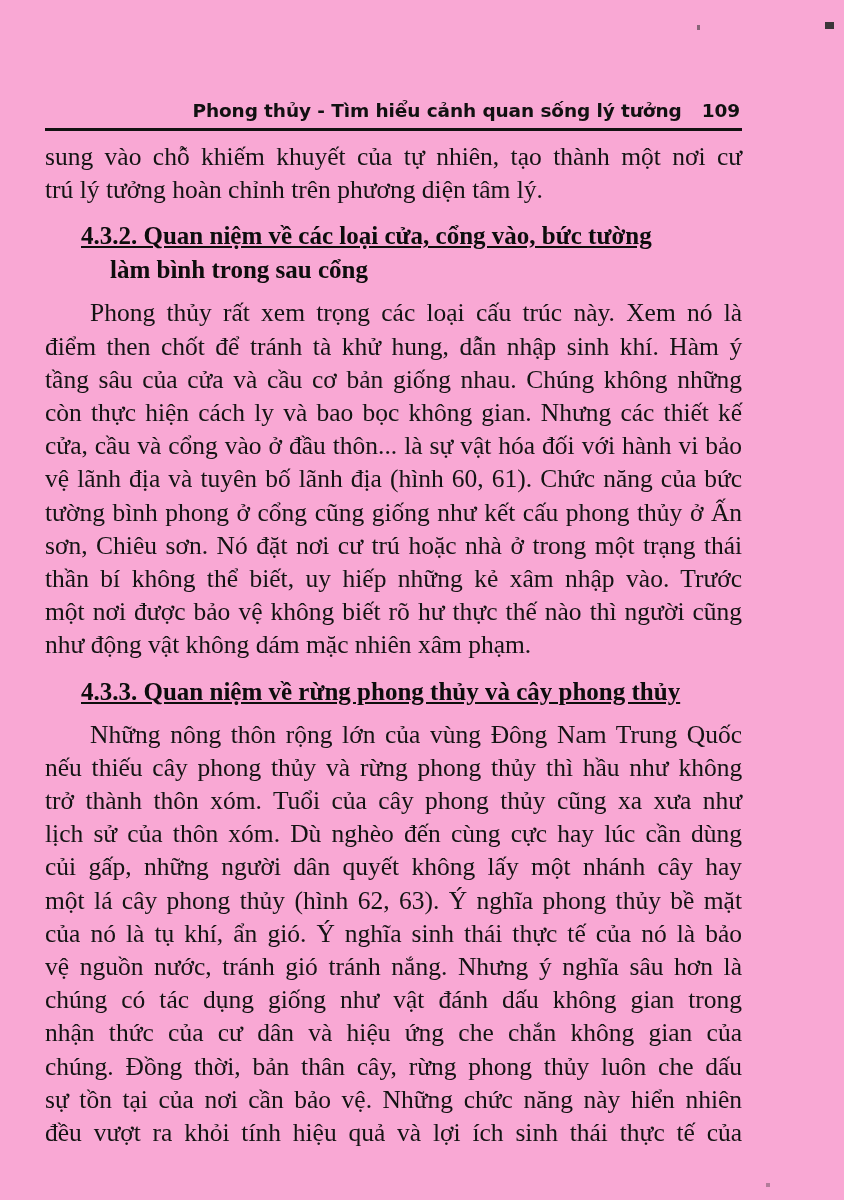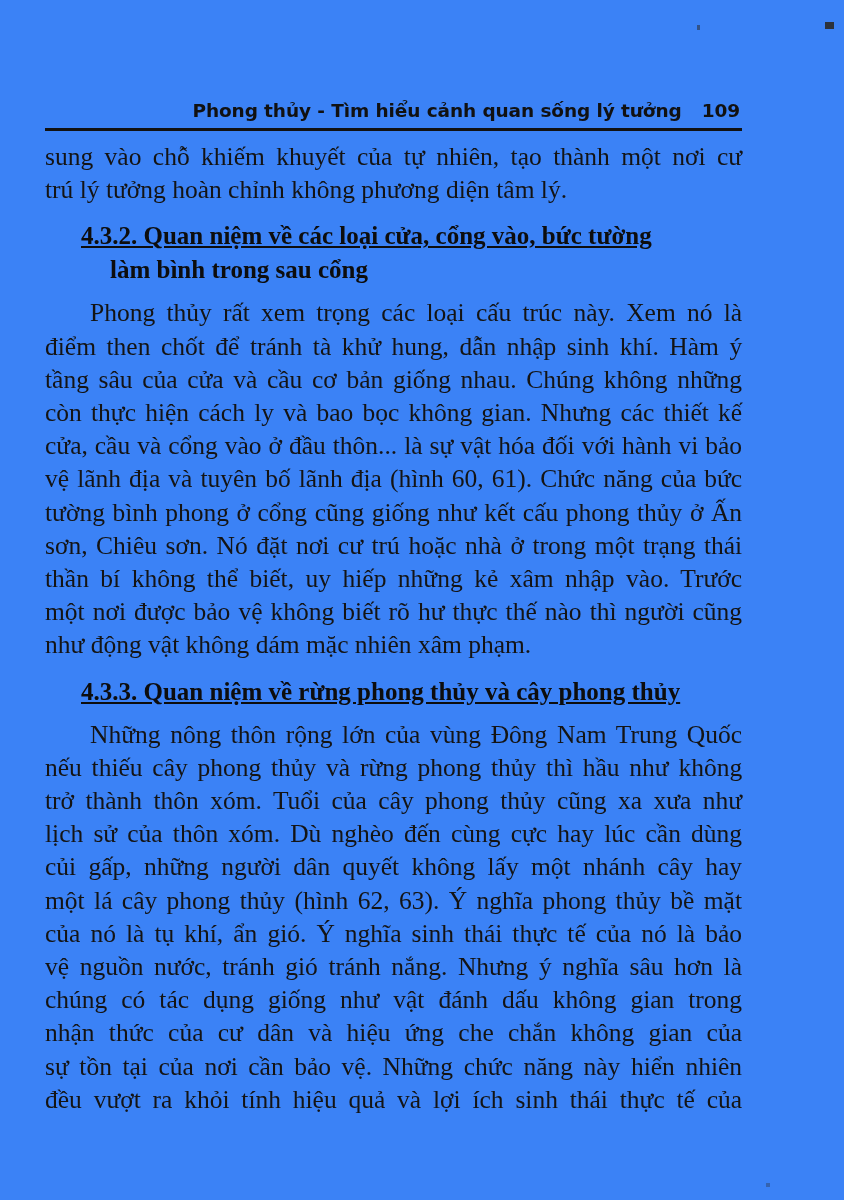--- a/index.html
+++ b/index.html
@@ -5,21 +5,21 @@
 <style>
   html, body {
     margin: 0;
     padding: 0;
     background: #ffffff;
   }
   .page {
     position: relative;
     width: 844px;
     height: 1200px;
-    background: #3b82f6;
+    background: #f9a8d4;
     overflow: hidden;
     font-family: "Liberation Serif", "DejaVu Serif", serif;
     color: #141414;
   }
 
   
   .running-head {
     position: absolute;
     left: 45px;
     top: 100px;
@@ -110,21 +110,21 @@
 
   <div class="running-head">
     <span class="head-title">Phong thủy - Tìm hiểu cảnh quan sống lý tưởng</span><span class="head-folio">109</span>
   </div>
   <div class="head-rule"></div>
 
   <div class="textblock">
 
     <div>
       <span class="ln">sung<span class="jsp"> </span>vào<span class="jsp"> </span>chỗ<span class="jsp"> </span>khiếm<span class="jsp"> </span>khuyết<span class="jsp"> </span>của<span class="jsp"> </span>tự<span class="jsp"> </span>nhiên,<span class="jsp"> </span>tạo<span class="jsp"> </span>thành<span class="jsp"> </span>một<span class="jsp"> </span>nơi<span class="jsp"> </span>cư</span>
-      <span class="ln last">trú lý tưởng hoàn chỉnh không phương diện tâm lý.</span>
+      <span class="ln last">trú lý tưởng hoàn chỉnh trên phương diện tâm lý.</span>
     </div>
 
     <span class="spacer-md"></span>
 
     <div class="heading">
       <span class="h-line1">4.3.2. Quan niệm về các loại cửa, cổng vào, bức tường</span>
       <span class="h-line2">làm bình trong sau cổng</span>
     </div>
 
     <span class="spacer-sm"></span>
@@ -155,19 +155,20 @@
       <span class="ln para-first">Những<span class="jsp"> </span>nông<span class="jsp"> </span>thôn<span class="jsp"> </span>rộng<span class="jsp"> </span>lớn<span class="jsp"> </span>của<span class="jsp"> </span>vùng<span class="jsp"> </span>Đông<span class="jsp"> </span>Nam<span class="jsp"> </span>Trung<span class="jsp"> </span>Quốc</span>
       <span class="ln">nếu<span class="jsp"> </span>thiếu<span class="jsp"> </span>cây<span class="jsp"> </span>phong<span class="jsp"> </span>thủy<span class="jsp"> </span>và<span class="jsp"> </span>rừng<span class="jsp"> </span>phong<span class="jsp"> </span>thủy<span class="jsp"> </span>thì<span class="jsp"> </span>hầu<span class="jsp"> </span>như<span class="jsp"> </span>không</span>
       <span class="ln">trở<span class="jsp"> </span>thành<span class="jsp"> </span>thôn<span class="jsp"> </span>xóm.<span class="jsp"> </span>Tuổi<span class="jsp"> </span>của<span class="jsp"> </span>cây<span class="jsp"> </span>phong<span class="jsp"> </span>thủy<span class="jsp"> </span>cũng<span class="jsp"> </span>xa<span class="jsp"> </span>xưa<span class="jsp"> </span>như</span>
       <span class="ln">lịch<span class="jsp"> </span>sử<span class="jsp"> </span>của<span class="jsp"> </span>thôn<span class="jsp"> </span>xóm.<span class="jsp"> </span>Dù<span class="jsp"> </span>nghèo<span class="jsp"> </span>đến<span class="jsp"> </span>cùng<span class="jsp"> </span>cực<span class="jsp"> </span>hay<span class="jsp"> </span>lúc<span class="jsp"> </span>cần<span class="jsp"> </span>dùng</span>
       <span class="ln">củi<span class="jsp"> </span>gấp,<span class="jsp"> </span>những<span class="jsp"> </span>người<span class="jsp"> </span>dân<span class="jsp"> </span>quyết<span class="jsp"> </span>không<span class="jsp"> </span>lấy<span class="jsp"> </span>một<span class="jsp"> </span>nhánh<span class="jsp"> </span>cây<span class="jsp"> </span>hay</span>
       <span class="ln">một<span class="jsp"> </span>lá<span class="jsp"> </span>cây<span class="jsp"> </span>phong<span class="jsp"> </span>thủy<span class="jsp"> </span>(hình<span class="jsp"> </span>62,<span class="jsp"> </span>63).<span class="jsp"> </span>Ý<span class="jsp"> </span>nghĩa<span class="jsp"> </span>phong<span class="jsp"> </span>thủy<span class="jsp"> </span>bề<span class="jsp"> </span>mặt</span>
       <span class="ln">của<span class="jsp"> </span>nó<span class="jsp"> </span>là<span class="jsp"> </span>tụ<span class="jsp"> </span>khí,<span class="jsp"> </span>ẩn<span class="jsp"> </span>gió.<span class="jsp"> </span>Ý<span class="jsp"> </span>nghĩa<span class="jsp"> </span>sinh<span class="jsp"> </span>thái<span class="jsp"> </span>thực<span class="jsp"> </span>tế<span class="jsp"> </span>của<span class="jsp"> </span>nó<span class="jsp"> </span>là<span class="jsp"> </span>bảo</span>
       <span class="ln">vệ<span class="jsp"> </span>nguồn<span class="jsp"> </span>nước,<span class="jsp"> </span>tránh<span class="jsp"> </span>gió<span class="jsp"> </span>tránh<span class="jsp"> </span>nắng.<span class="jsp"> </span>Nhưng<span class="jsp"> </span>ý<span class="jsp"> </span>nghĩa<span class="jsp"> </span>sâu<span class="jsp"> </span>hơn<span class="jsp"> </span>là</span>
       <span class="ln">chúng<span class="jsp"> </span>có<span class="jsp"> </span>tác<span class="jsp"> </span>dụng<span class="jsp"> </span>giống<span class="jsp"> </span>như<span class="jsp"> </span>vật<span class="jsp"> </span>đánh<span class="jsp"> </span>dấu<span class="jsp"> </span>không<span class="jsp"> </span>gian<span class="jsp"> </span>trong</span>
       <span class="ln">nhận<span class="jsp"> </span>thức<span class="jsp"> </span>của<span class="jsp"> </span>cư<span class="jsp"> </span>dân<span class="jsp"> </span>và<span class="jsp"> </span>hiệu<span class="jsp"> </span>ứng<span class="jsp"> </span>che<span class="jsp"> </span>chắn<span class="jsp"> </span>không<span class="jsp"> </span>gian<span class="jsp"> </span>của</span>
+      <span class="ln">chúng.<span class="jsp"> </span>Đồng<span class="jsp"> </span>thời,<span class="jsp"> </span>bản<span class="jsp"> </span>thân<span class="jsp"> </span>cây,<span class="jsp"> </span>rừng<span class="jsp"> </span>phong<span class="jsp"> </span>thủy<span class="jsp"> </span>luôn<span class="jsp"> </span>che<span class="jsp"> </span>dấu</span>
       <span class="ln">sự<span class="jsp"> </span>tồn<span class="jsp"> </span>tại<span class="jsp"> </span>của<span class="jsp"> </span>nơi<span class="jsp"> </span>cần<span class="jsp"> </span>bảo<span class="jsp"> </span>vệ.<span class="jsp"> </span>Những<span class="jsp"> </span>chức<span class="jsp"> </span>năng<span class="jsp"> </span>này<span class="jsp"> </span>hiển<span class="jsp"> </span>nhiên</span>
       <span class="ln">đều<span class="jsp"> </span>vượt<span class="jsp"> </span>ra<span class="jsp"> </span>khỏi<span class="jsp"> </span>tính<span class="jsp"> </span>hiệu<span class="jsp"> </span>quả<span class="jsp"> </span>và<span class="jsp"> </span>lợi<span class="jsp"> </span>ích<span class="jsp"> </span>sinh<span class="jsp"> </span>thái<span class="jsp"> </span>thực<span class="jsp"> </span>tế<span class="jsp"> </span>của</span>
 
     </div>
 
   </div>
 </div>
 
 </body></html>

